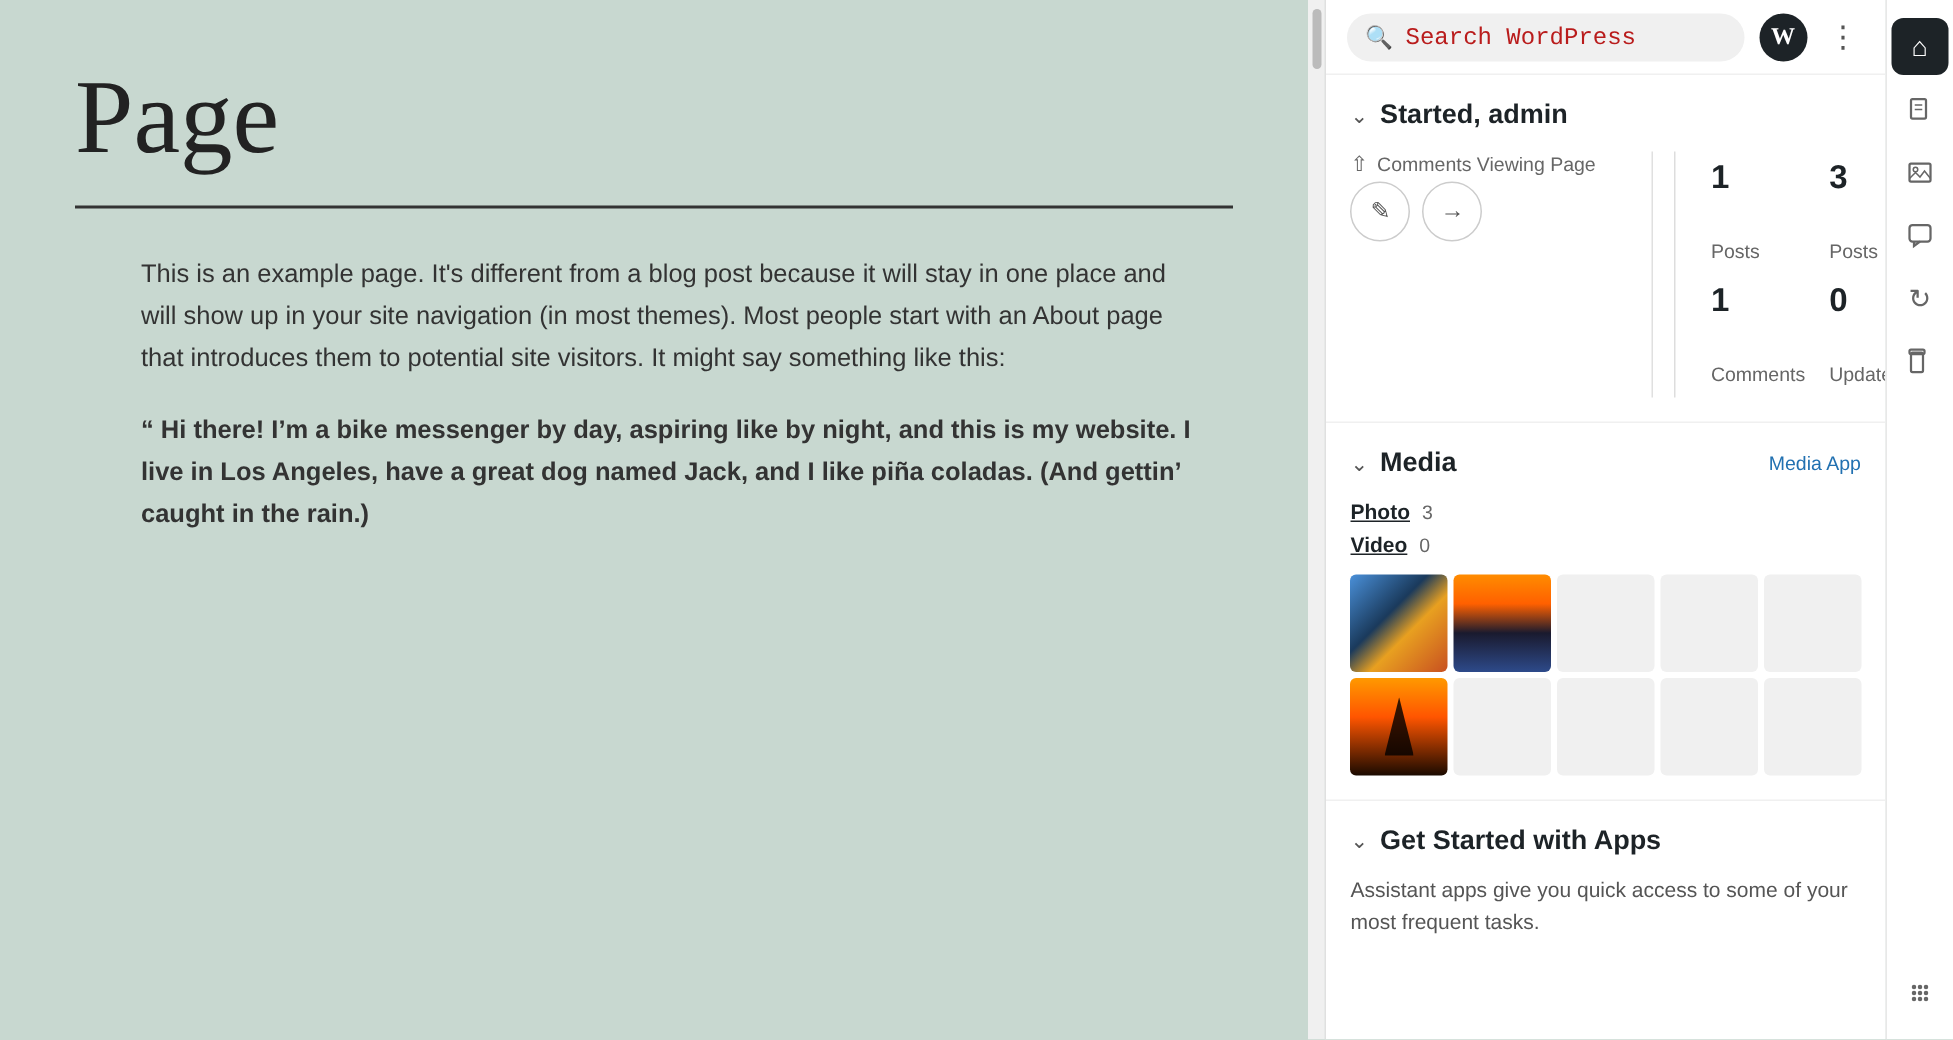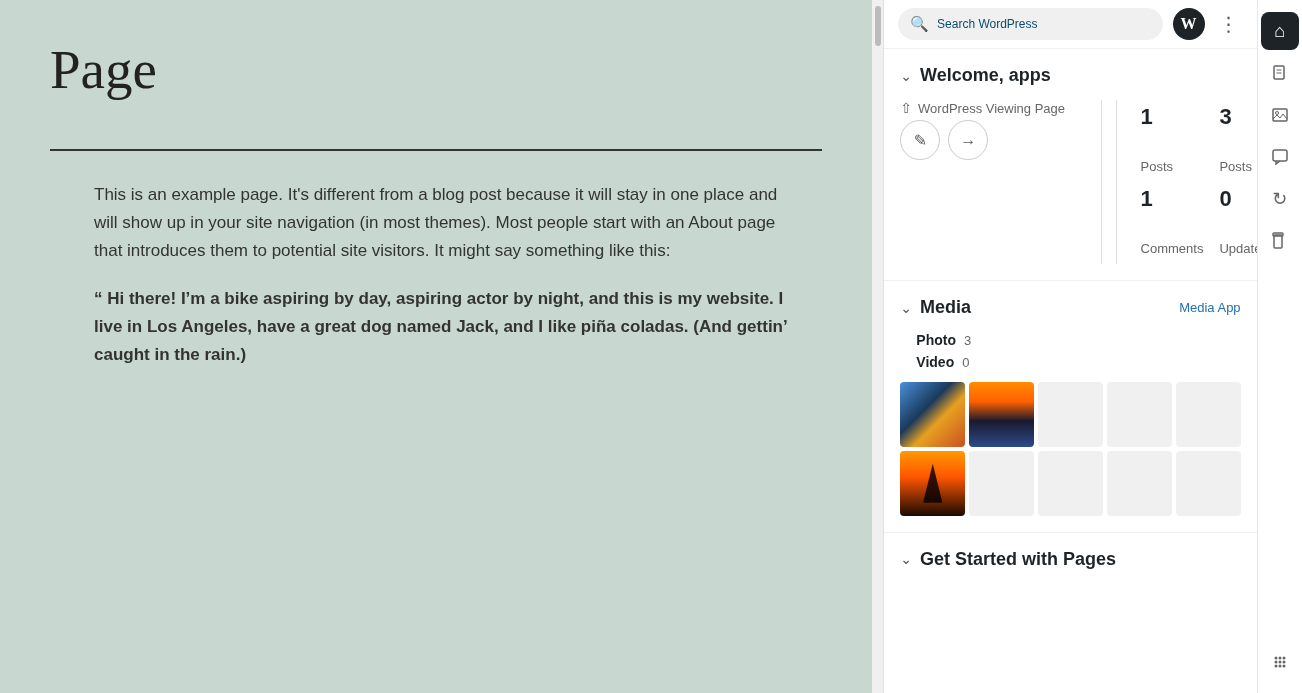--- a/index.html
+++ b/index.html
@@ -15,25 +15,25 @@
     
     .page-content {
       flex: 1;
       background: #c8d8d0;
       padding: 40px 50px;
       overflow: hidden;
       position: relative;
     }
 
     .page-title {
-      font-size: 55px;
+      font-size: 70px;
       font-weight: 300;
       color: #222;
       line-height: 1.1;
-      margin-bottom: 48px;
+      margin-bottom: 20px;
       font-family: Georgia, serif;
     }
 
     .page-divider {
       border: none;
       border-top: 2px solid #333;
       margin-bottom: 30px;
     }
 
     .page-body {
@@ -105,25 +105,26 @@
       gap: 8px;
     }
 
     .search-icon {
       color: #666;
       font-size: 15px;
     }
 
     .search-input-fake {
       flex: 1;
-      font-size: 12px;
-      color: #0c4a6e;
+      font-size: 16px;
+      color: #b91c1c;
       background: transparent;
       border: none;
       outline: none;
+      font-family: Liberation Mono, monospace;
     }
 
     .wp-logo {
       width: 32px;
       height: 32px;
       border-radius: 50%;
       background: #1d2327;
       display: flex;
       align-items: center;
       justify-content: center;
@@ -257,22 +258,22 @@
     .media-type-row {
       display: flex;
       align-items: center;
       gap: 8px;
       font-size: 14px;
     }
 
     .media-type-label {
       font-weight: 600;
       color: #1d2327;
-      cursor: pointer;
-      margin-left: 16px;
+      text-decoration: underline;
+      cursor: pointer;
     }
 
     .media-type-count {
       color: #666;
       font-size: 13px;
     }
 
     .media-grid {
       display: grid;
       grid-template-columns: repeat(5, 1fr);
@@ -383,21 +384,21 @@
     }
   </style>
 </head>
 <body>
 
 <div class="page-content">
   <h1 class="page-title">Page</h1>
   <hr class="page-divider">
   <div class="page-body">
     <p>This is an example page. It's different from a blog post because it will stay in one place and will show up in your site navigation (in most themes). Most people start with an About page that introduces them to potential site visitors. It might say something like this:</p>
-    <p class="quote">“ Hi there! I’m a bike aspiring by day, aspiring actor by night, and this is my website. I live in Los Angeles, have a great dog named Jack, and I like piña coladas. (And gettin’ caught in the rain.)</p>
+    <p class="quote">“ Hi there! I’m a bike messenger by day, aspiring like by night, and this is my website. I live in Los Angeles, have a great dog named Jack, and I like piña coladas. (And gettin’ caught in the rain.)</p>
   </div>
 </div>
 
 <div class="right-panel">
 
   <div class="panel-scrollbar">
     <div class="scrollbar-thumb"></div>
   </div>
 
   <div class="wp-panel">
@@ -409,28 +410,28 @@
       </div>
       <div class="wp-logo">W</div>
       <span class="panel-menu-btn">⋮</span>
     </div>
 
     <div class="panel-body">
 
       <div class="section">
         <div class="section-header">
           <span class="section-toggle">⌄</span>
-          <span class="section-title">Welcome, apps</span>
+          <span class="section-title">Started, admin</span>
         </div>
 
         <div class="welcome-body">
           <div class="left-col">
             <div class="currently-viewing">
               <span class="person-icon">⇧</span>
-              <span>WordPress Viewing Page</span>
+              <span>Comments Viewing Page</span>
             </div>
             <div class="page-actions">
               <button class="action-btn">✎</button>
               <button class="action-btn">→</button>
             </div>
           </div>
 
           <div class="right-col">
             <div class="stats-grid">
               <div class="stat-item">
@@ -482,22 +483,23 @@
           <div class="media-thumb thumb-empty"></div>
           <div class="media-thumb thumb-empty"></div>
           <div class="media-thumb thumb-empty"></div>
           <div class="media-thumb thumb-empty"></div>
         </div>
       </div>
 
       <div class="get-started-section">
         <div class="get-started-header">
           <span class="section-toggle">⌄</span>
-          <span class="section-title">Get Started with Pages</span>
+          <span class="section-title">Get Started with Apps</span>
         </div>
+        <div class="get-started-body">Assistant apps give you quick access to some of your most frequent tasks.</div>
       </div>
 
     </div>
   </div>
 
   <div class="icon-bar" style="position:relative;">
     <div class="icon-bar-btn active">⌂</div>
     <div class="icon-bar-btn">
       <svg width="18" height="18" viewBox="0 0 18 18" fill="none" xmlns="http://www.w3.org/2000/svg">
         <rect x="3" y="2" width="10" height="13" rx="1" stroke="#666" stroke-width="1.5" fill="none"></rect>

